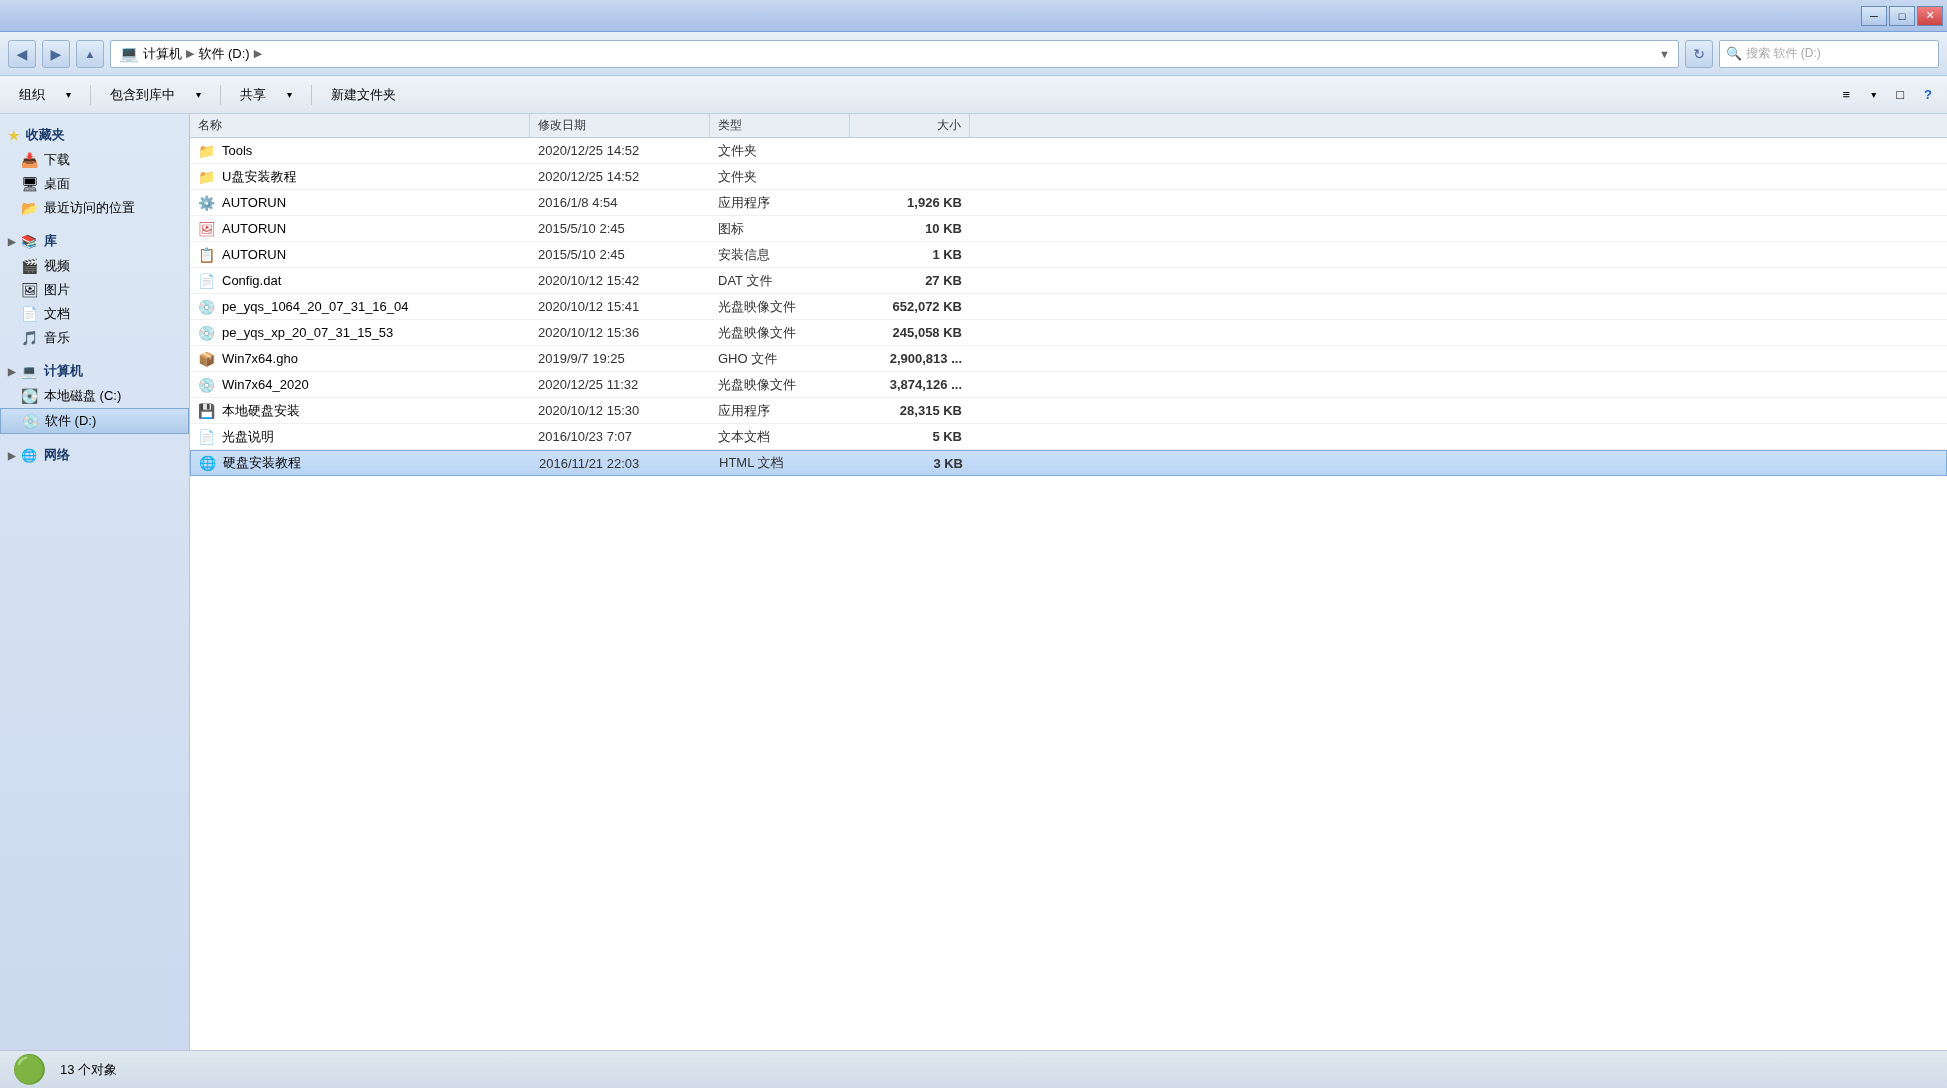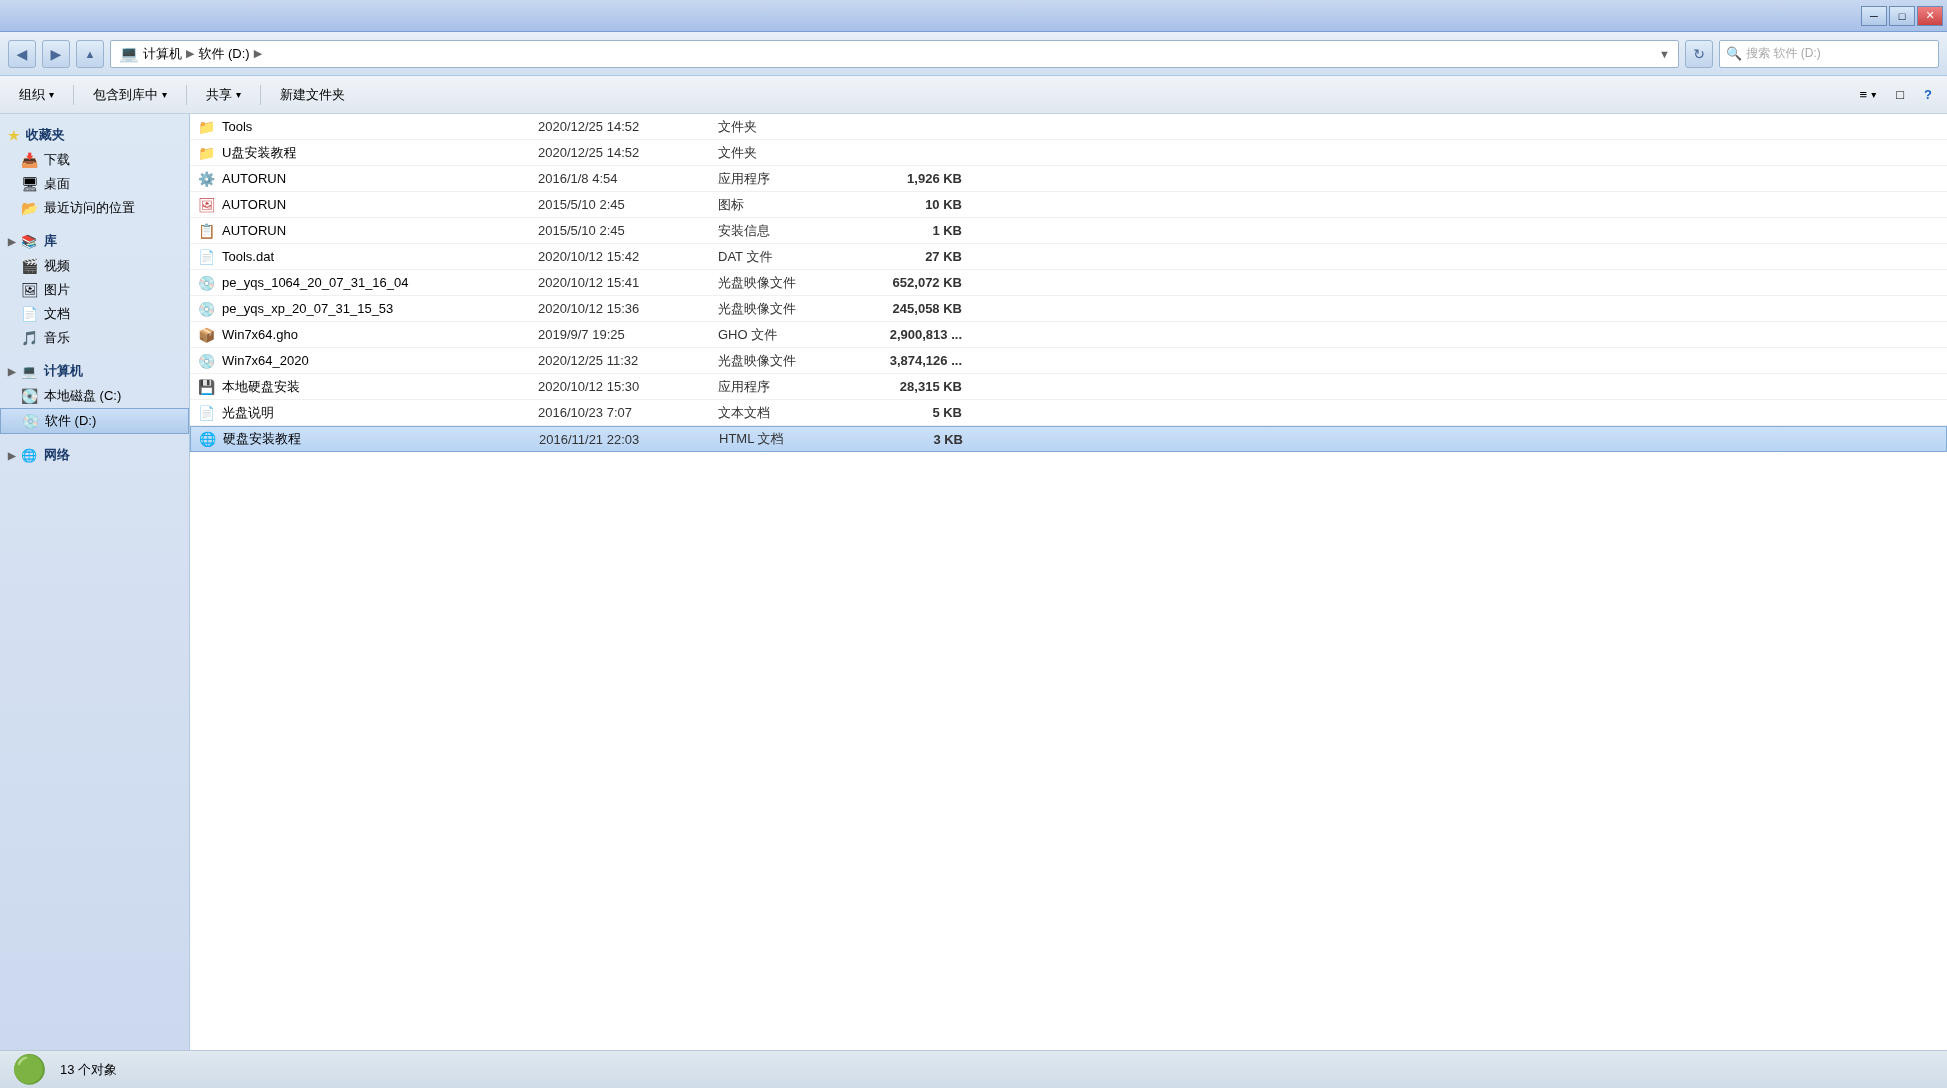--- a/index.html
+++ b/index.html
@@ -122,21 +122,21 @@
     }
     .toolbar-btn {
       height: 28px;
       padding: 0 10px;
       background: transparent;
       border: 1px solid transparent;
       border-radius: 3px;
       cursor: pointer;
       display: flex;
       align-items: center;
-      gap: 4px;
+      gap: 21px;
       font-size: 13px;
       color: #000;
     }
     .toolbar-sep {
       width: 1px;
       height: 20px;
       background: #c0c8d0;
       margin: 0 4px;
     }
     .toolbar-right {
@@ -422,20 +422,26 @@
     <div class="sidebar-section">
       <div class="sidebar-section-header">
         <span style="font-size:10px; color:#666;">▶</span>
         <span>🌐</span>
         <span>网络</span>
       </div>
     </div>
   </div>
 
   <div class="filelist">
+    <div class="filelist-header">
+      <div class="col-header col-name">名称</div>
+      <div class="col-header col-date">修改日期</div>
+      <div class="col-header col-type">类型</div>
+      <div class="col-header col-size">大小</div>
+    </div>
     <div id="file-rows-container">
         <div class="file-row">
       <div class="file-cell name">
         <span class="file-icon" style="color:#e8a830;">📁</span>
         <span>Tools</span>
       </div>
       <div class="file-cell date">2020/12/25 14:52</div>
       <div class="file-cell type">文件夹</div>
       <div class="file-cell size"></div>
     </div>
@@ -471,21 +477,21 @@
         <span class="file-icon" style="color:#888;">📋</span>
         <span>AUTORUN</span>
       </div>
       <div class="file-cell date">2015/5/10 2:45</div>
       <div class="file-cell type">安装信息</div>
       <div class="file-cell size">1 KB</div>
     </div>
         <div class="file-row">
       <div class="file-cell name">
         <span class="file-icon" style="color:#666;">📄</span>
-        <span>Tools.dat</span>
+        <span>Config.dat</span>
       </div>
       <div class="file-cell date">2020/10/12 15:42</div>
       <div class="file-cell type">DAT 文件</div>
       <div class="file-cell size">27 KB</div>
     </div>
         <div class="file-row">
       <div class="file-cell name">
         <span class="file-icon" style="color:#6a44aa;">💿</span>
         <span>pe_yqs_1064_20_07_31_16_04</span>
       </div>

